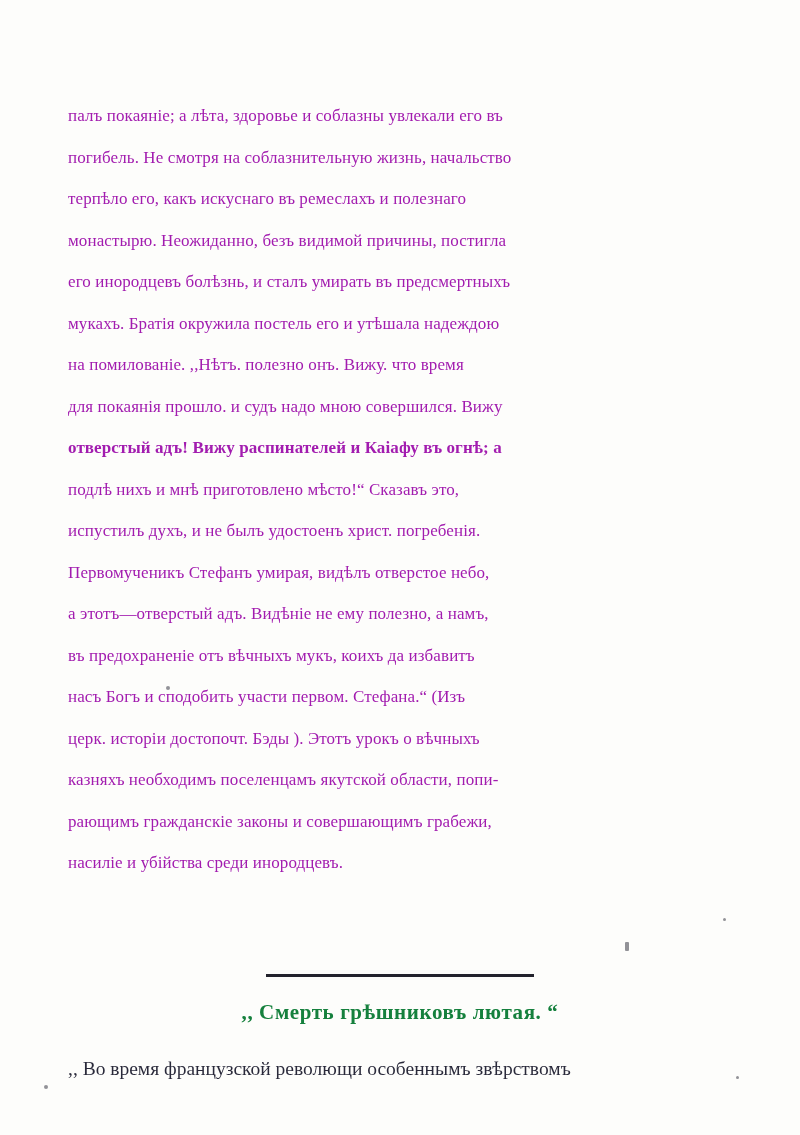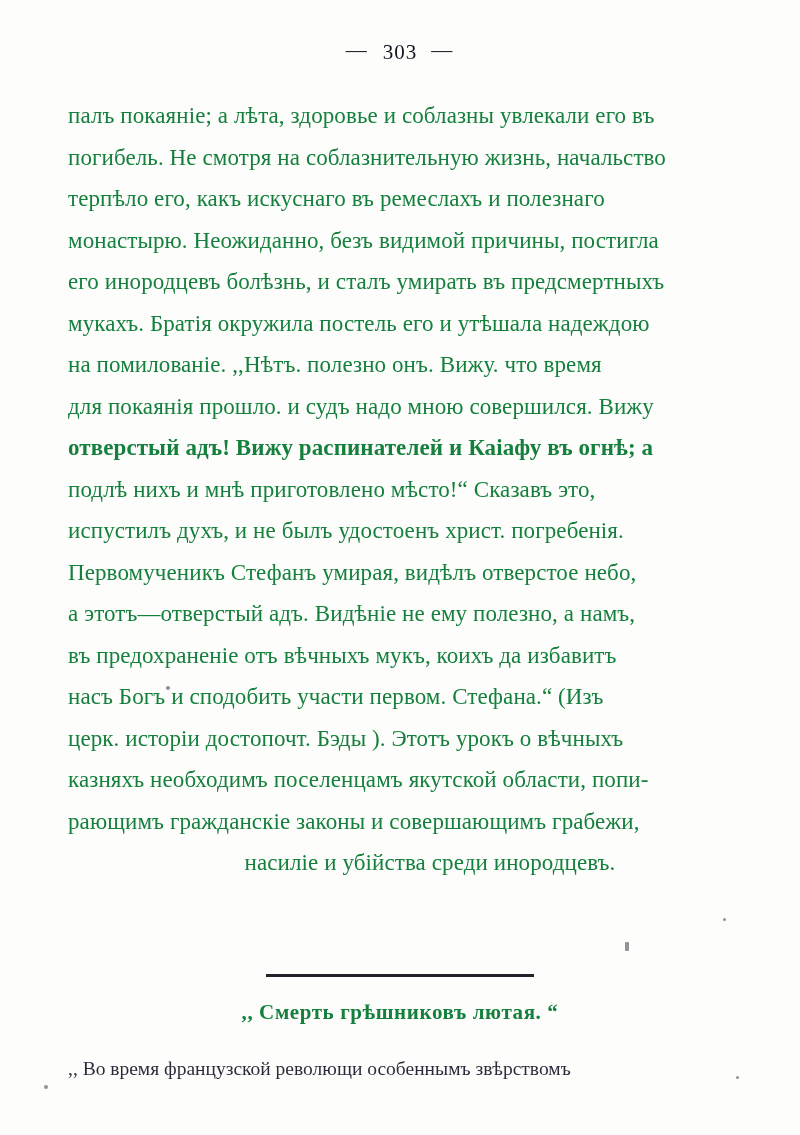--- a/index.html
+++ b/index.html
@@ -44,39 +44,38 @@
   }
   .body-text {
     position: absolute;
     top: 95px;
     left: 68px;
     width: 668px;
   }
   .line {
     display: block;
     width: 100%;
-    font-size: 23px;
+    font-size: 17px;
     line-height: 41.5px;
     height: 41.5px;
-    color: #15803d;
+    color: #a21caf;
     white-space: nowrap;
     letter-spacing: 0.1px;
   }
   
   .line.just {
     text-align: justify;
   }
   .line.just::after {
     content: "";
     display: inline-block;
     width: 100%;
   }
   .line.lastline {
-    text-align: center;
-    margin-left: 28px;
+    text-align: left;
   }
   .bold {
     font-weight: bold;
   }
   .divider-wrap {
     position: absolute;
     top: 963px;
     left: 0;
     width: 800px;
     text-align: center;
@@ -115,23 +114,20 @@
     background: #3a3a46;
     border-radius: 50%;
     opacity: 0.55;
   }
 </style>
 </head>
 <body>
 
 <div class="page">
 
-  <div class="page-number-row">
-    <span class="dash">—</span><span class="page-number">303</span><span class="dash">—</span>
-  </div>
 
   <div class="body-text">
     <span class="line just">палъ покаяніе; а лѣта,  здоровье и соблазны  увлекали  его въ</span>
     <span class="line just">погибель. Не смотря на соблазнительную  жизнь, начальство</span>
     <span class="line just">терпѣло его,  какъ   искуснаго  въ  ремеслахъ  и полезнаго</span>
     <span class="line just">монастырю. Неожиданно,  безъ  видимой причины, постигла</span>
     <span class="line just">его инородцевъ болѣзнь, и сталъ умирать въ предсмертныхъ</span>
     <span class="line just">мукахъ.  Братія  окружила  постель его и утѣшала надеждою</span>
     <span class="line just">на помилованіе.  ,,Нѣтъ.  полезно  онъ. Вижу. что время</span>
     <span class="line just">для покаянія прошло. и судъ  надо  мною  совершился. Вижу</span>

